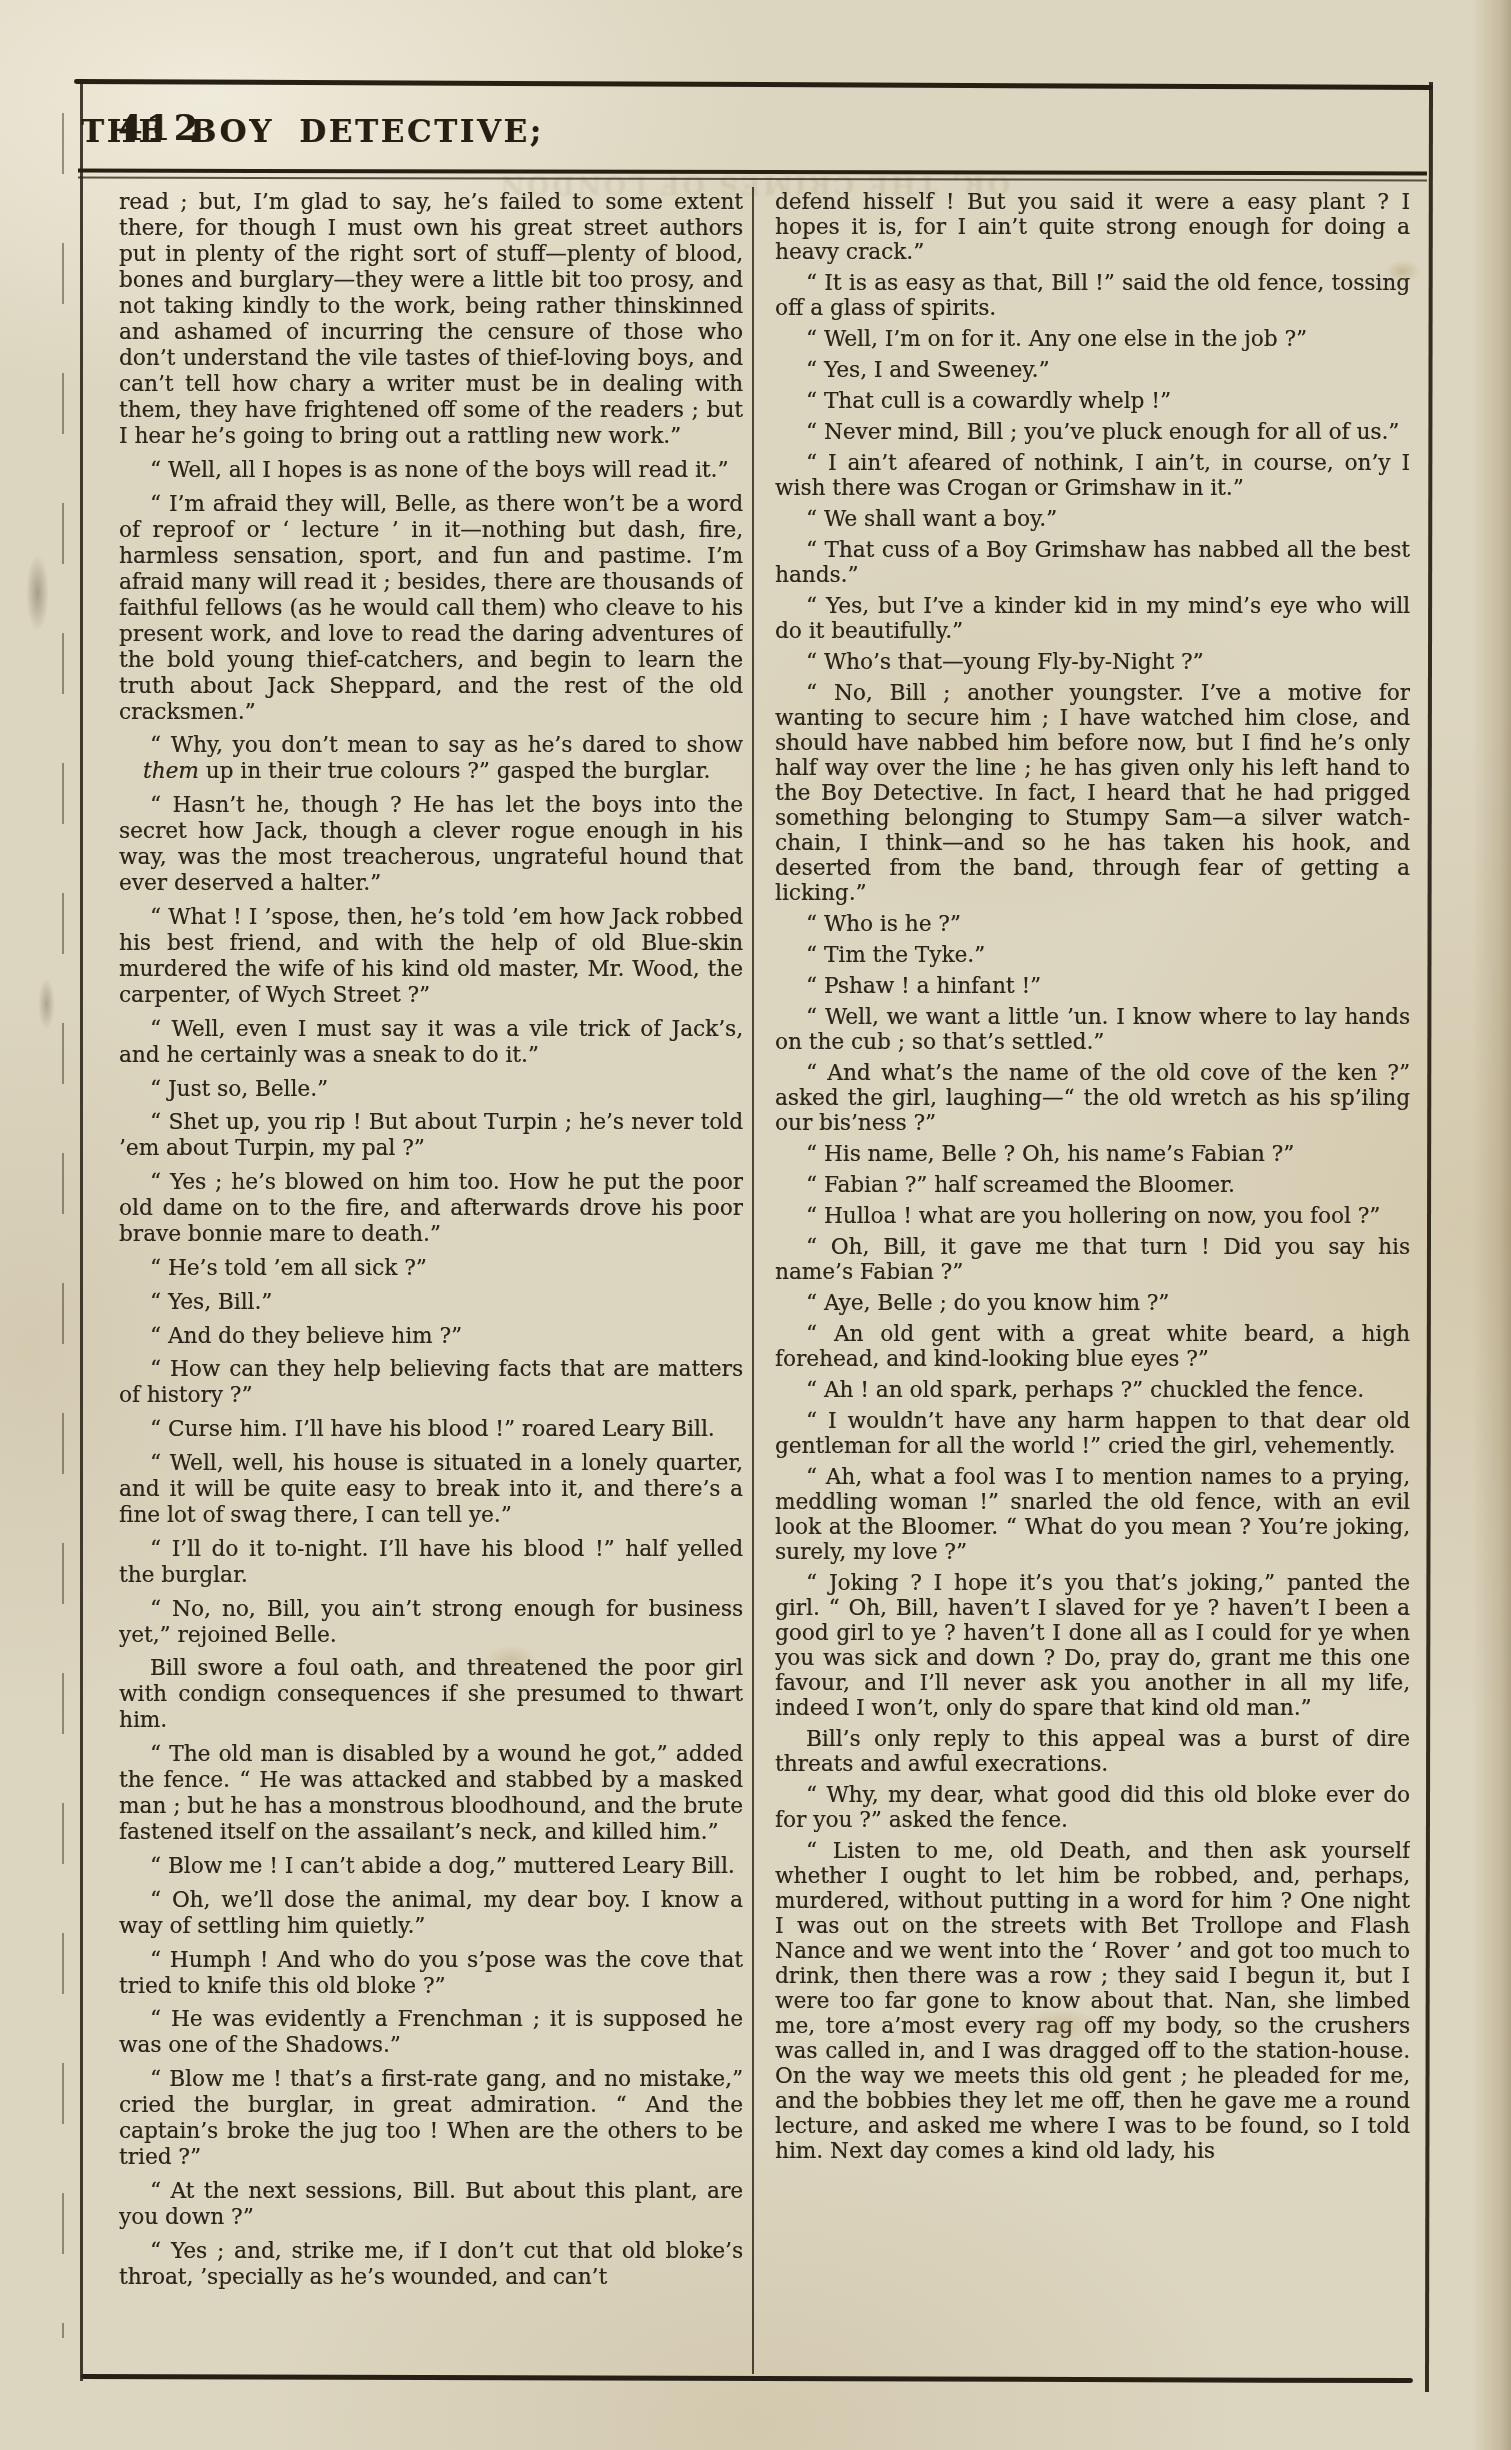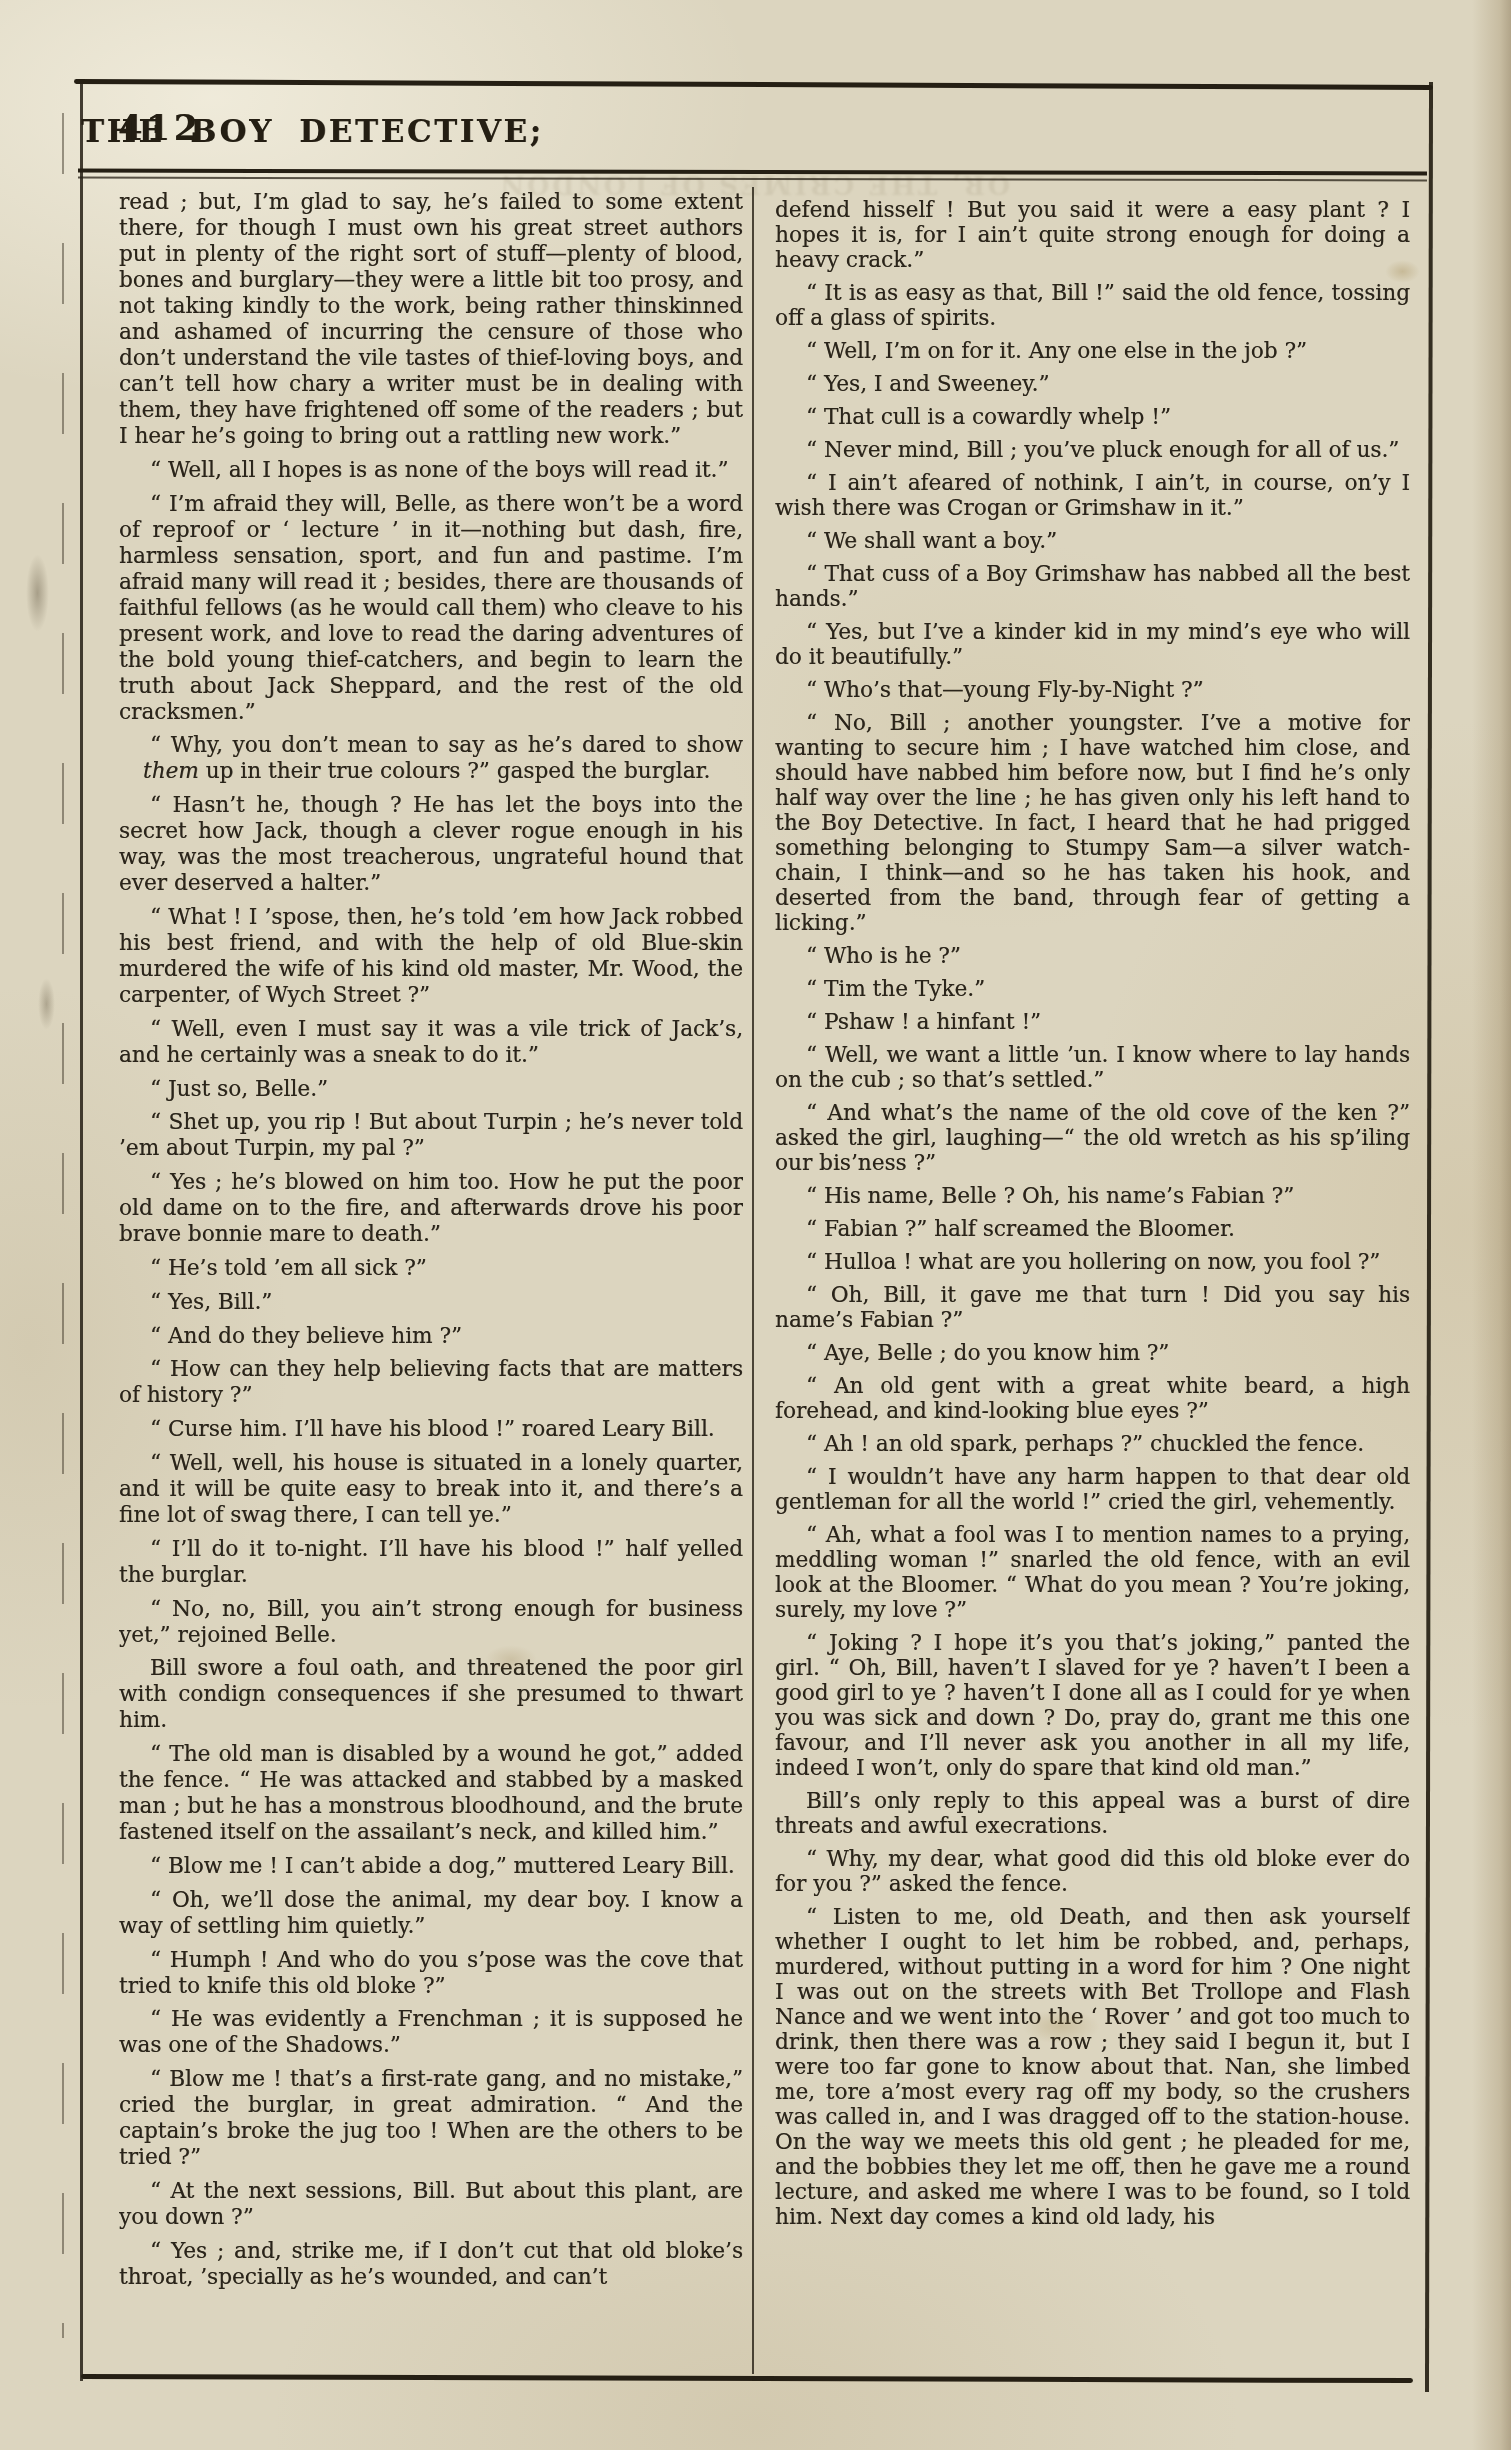--- a/index.html
+++ b/index.html
@@ -42,21 +42,21 @@
   #show-through{position:absolute;left:81px;top:170px;width:1346px;text-align:center;
     font-size:26px;font-weight:bold;letter-spacing:2.6px;color:#8d8164;opacity:.14;
     transform:rotate(180deg);filter:blur(1.1px);}
   
   .col{position:absolute;top:189px;height:2185px;overflow:hidden;
     font-size:21.6px;text-align:justify;
     text-shadow:0.3px 0.3px 0.4px rgba(42,36,26,.55);}
   #col-left{left:119px;width:624px;line-height:26px;}
   #col-right{left:775px;width:635px;line-height:25px;}
   .col p{margin:0 0 7.8px 0;text-indent:31px;}
-  #col-right p{margin-bottom:6px;margin-top:8px;}
+  #col-right p{margin-bottom:6px;}
   .col p.cont{text-indent:0;}
   .col em{font-style:italic;margin-left:24px;}
   
   .blotch{position:absolute;border-radius:50%;pointer-events:none;}
   #blotch-1{left:26px;top:554px;width:22.5px;height:78px;background:radial-gradient(rgba(70,58,36,.35),rgba(70,58,36,0) 70%);}
   #blotch-2{left:38px;top:978px;width:17.3px;height:52px;background:radial-gradient(rgba(70,58,36,.3),rgba(70,58,36,0) 70%);}
   #blotch-3{left:1022px;top:2009px;width:78px;height:35px;background:radial-gradient(rgba(150,122,60,.25),rgba(150,122,60,0) 70%);}
   #blotch-4{left:485px;top:1645px;width:52px;height:29px;background:radial-gradient(rgba(140,112,58,.2),rgba(140,112,58,0) 70%);}
   #blotch-5{left:1385px;top:260px;width:35px;height:22.5px;background:radial-gradient(rgba(150,122,60,.3),rgba(150,122,60,0) 70%);}
 </style>

